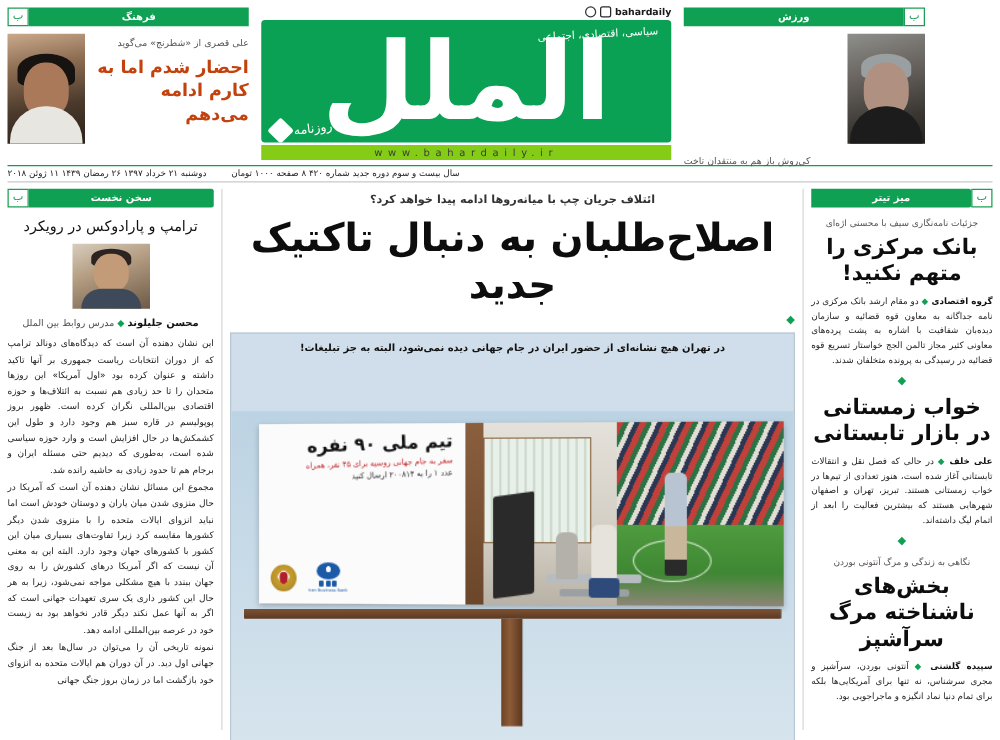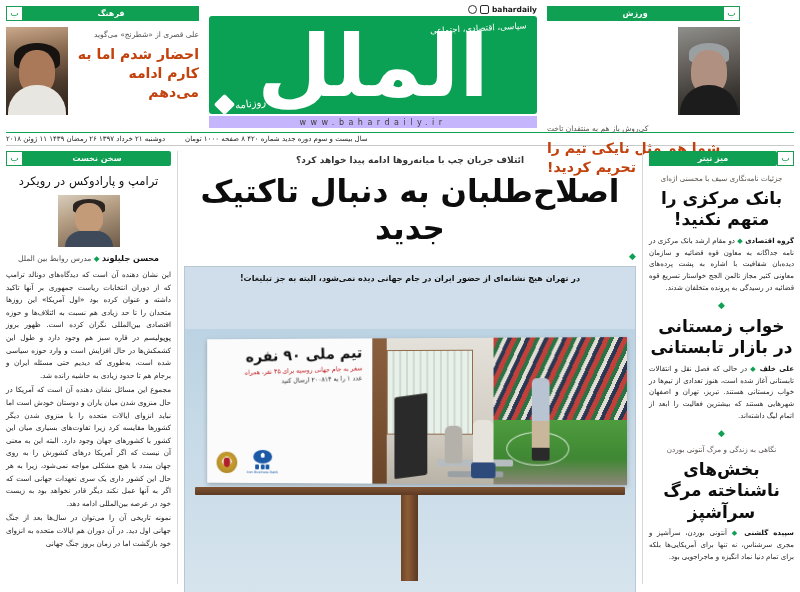--- a/index.html
+++ b/index.html
@@ -110,21 +110,21 @@
     position: absolute; bottom: 5px; left: 26px;
     font-size: 10px; color: #fff; direction: rtl;
     transform: rotate(-7deg);
   }
   .mast-dot {
     position: absolute; bottom: 2px; left: 8px;
     width: 15px; height: 15px; background: #fff;
     transform: rotate(45deg); border-radius: 2px;
   }
   .mast-url {
-    margin: 2px 4px 12px 4px; height: 12px; background: #c4b5fd;
+    margin: 2px 4px 12px 4px; height: 12px; background: #84cc16;
     display: flex; align-items: center; justify-content: center;
     font-size: 8px; color: #3d3d3d; letter-spacing: 4.5px; direction: ltr;
     font-family: "DejaVu Sans", sans-serif;
   }
 
   
   .info-bar {
     display: flex; flex-direction: row-reverse; align-items: center;
     height: 14px; border-top: 1.5px solid #0ba154; border-bottom: 1px solid #c9c9c9;
     margin: 0 6px;
@@ -404,21 +404,20 @@
         <div class="badge-logo">ب</div>
       </div>
       <div class="promo-body" style="flex-direction:column;">
         <div class="promo-photo sports">
           <div class="hair"></div>
           <div class="face"></div>
           <div class="torso"></div>
         </div>
         <div class="promo-text">
           <div class="promo-kicker">کی‌روش باز هم به منتقدان تاخت</div>
-          <div class="promo-head">شما هم مثل نایکی تیم را تحریم کردید!</div>
         </div>
       </div>
     </div>
   </div>
 
   <div class="info-bar">
     <div class="info-date">دوشنبه ۲۱ خرداد ۱۳۹۷ ۲۶ رمضان ۱۴۳۹ ۱۱ ژوئن ۲۰۱۸</div>
     <div class="info-issue">سال بیست و سوم دوره جدید شماره ۴۲۰ ۸ صفحه ۱۰۰۰ تومان</div>
   </div>
 

